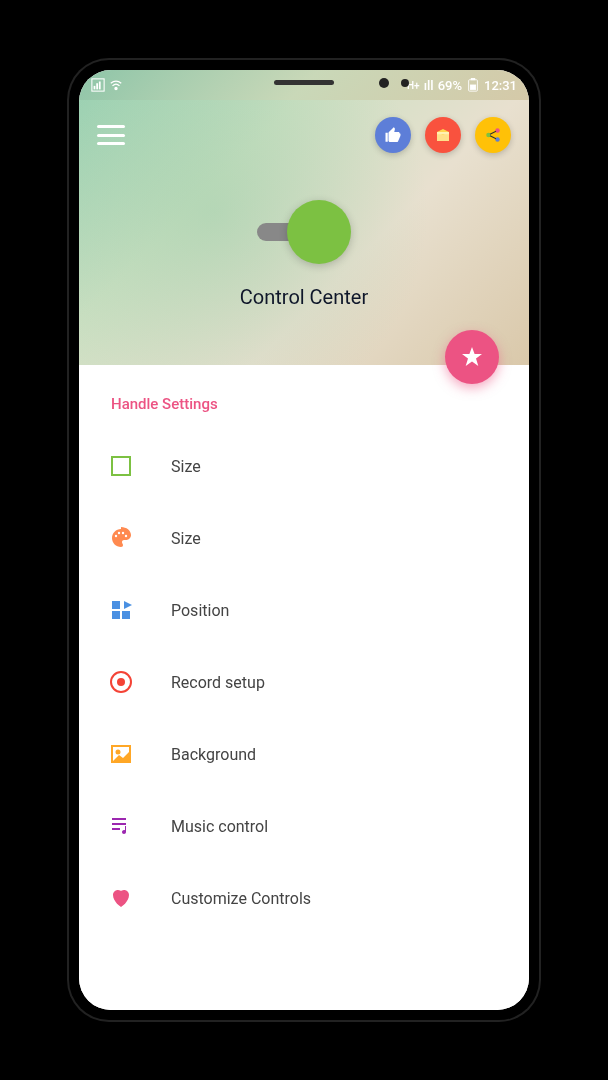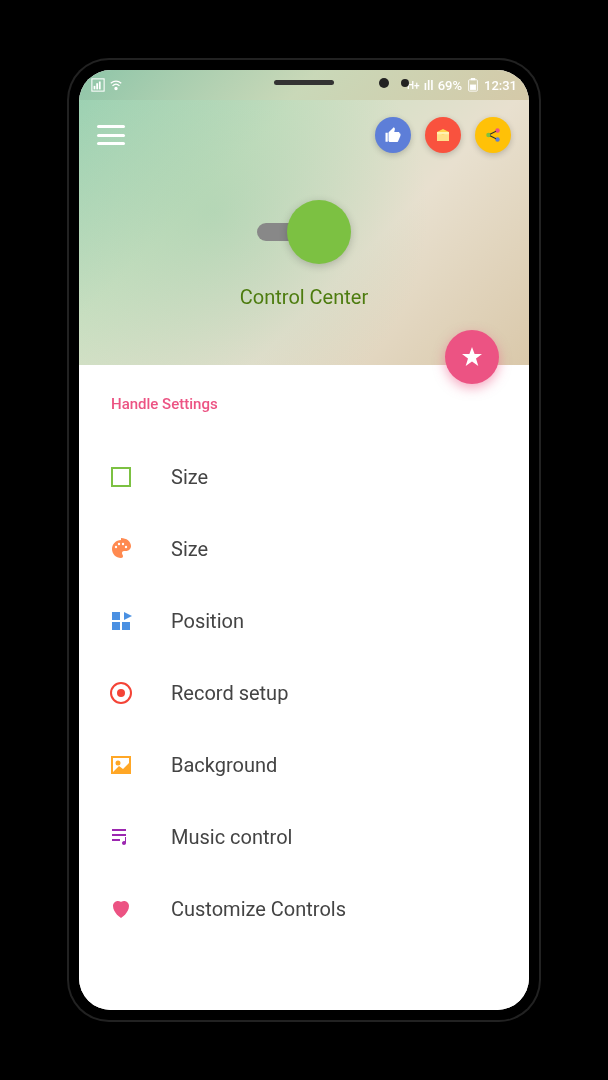--- a/index.html
+++ b/index.html
@@ -18,27 +18,27 @@
 .header-bg { height: 280px; background: linear-gradient(135deg, #9ed2b4 0%, #cde0c3 30%, #e8e0cf 60%, #d9c7a8 100%); position: relative; filter: blur(0); }
 .header-overlay { position: absolute; inset: 0; background: radial-gradient(circle at 30% 40%, rgba(140,200,160,0.4), transparent 60%); }
 .top-bar { position: absolute; top: 40px; left: 0; right: 0; height: 50px; display: flex; justify-content: space-between; align-items: center; padding: 0 18px; z-index: 10; }
 .hamburger { width: 28px; height: 20px; display: flex; flex-direction: column; justify-content: space-between; cursor: pointer; }
 .hamburger span { height: 3px; background: #fff; border-radius: 2px; }
 .top-actions { display: flex; gap: 14px; }
 .action-btn { width: 36px; height: 36px; border-radius: 50%; display: flex; align-items: center; justify-content: center; cursor: pointer; box-shadow: 0 2px 6px rgba(0,0,0,0.2); }
 .toggle-area { position: absolute; top: 130px; left: 50%; transform: translateX(-50%); display: flex; align-items: center; }
 .toggle-track { width: 70px; height: 18px; background: #888; border-radius: 10px; margin-right: -40px; }
 .toggle-knob { width: 64px; height: 64px; background: #7cc142; border-radius: 50%; box-shadow: 0 2px 8px rgba(0,0,0,0.2); cursor: pointer; }
-.header-title { position: absolute; top: 215px; left: 0; right: 0; text-align: center; color: #4d7c0f; font-size: 20px; font-weight: 400; }
+.header-title { position: absolute; top: 215px; left: 0; right: 0; text-align: center; color: #0f172a; font-size: 20px; font-weight: 400; }
 .fab { position: absolute; top: 260px; right: 30px; width: 54px; height: 54px; background: #ec5383; border-radius: 50%; display: flex; align-items: center; justify-content: center; box-shadow: 0 4px 12px rgba(236,83,131,0.5); z-index: 20; cursor: pointer; }
 .content-card { position: absolute; top: 295px; left: 0; right: 0; bottom: 0; background: #fff; padding: 30px 24px 0; overflow-y: hidden; }
-.section-title { color: #ec5383; font-size: 15px; font-weight: 500; margin-bottom: 28px; padding-left: 8px; }
+.section-title { color: #ec5383; font-size: 15px; font-weight: 500; margin-bottom: 17px; padding-left: 8px; }
 .setting-row { display: flex; align-items: center; height: 72px; cursor: pointer; }
 .setting-icon { width: 28px; height: 28px; display: flex; align-items: center; justify-content: center; margin-right: 36px; margin-left: 4px; flex-shrink: 0; }
-.setting-label { font-size: 20px; color: #444; font-weight: 400; flex: 1; }
+.setting-label { font-size: 16px; color: #444; font-weight: 400; flex: 1; }
 .mini-toggle { width: 40px; height: 20px; background: #ec5383; border-radius: 10px; position: relative; cursor: pointer; }
 .mini-toggle::after { content: ''; position: absolute; right: 0; top: -3px; width: 26px; height: 26px; background: #ec5383; border-radius: 50%; box-shadow: 0 2px 4px rgba(0,0,0,0.3); }
 </style>
 </head>
 <body>
 
 <div class="phone-frame">
   <div class="phone-bezel">
     <div class="notch-area">
       <div class="speaker"></div>

